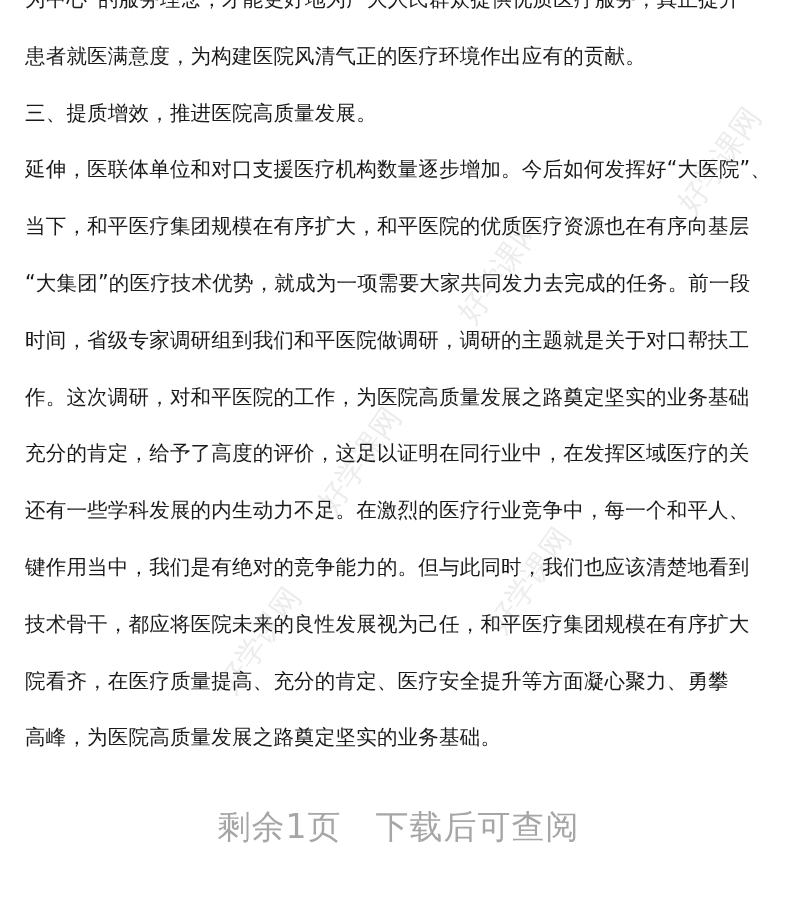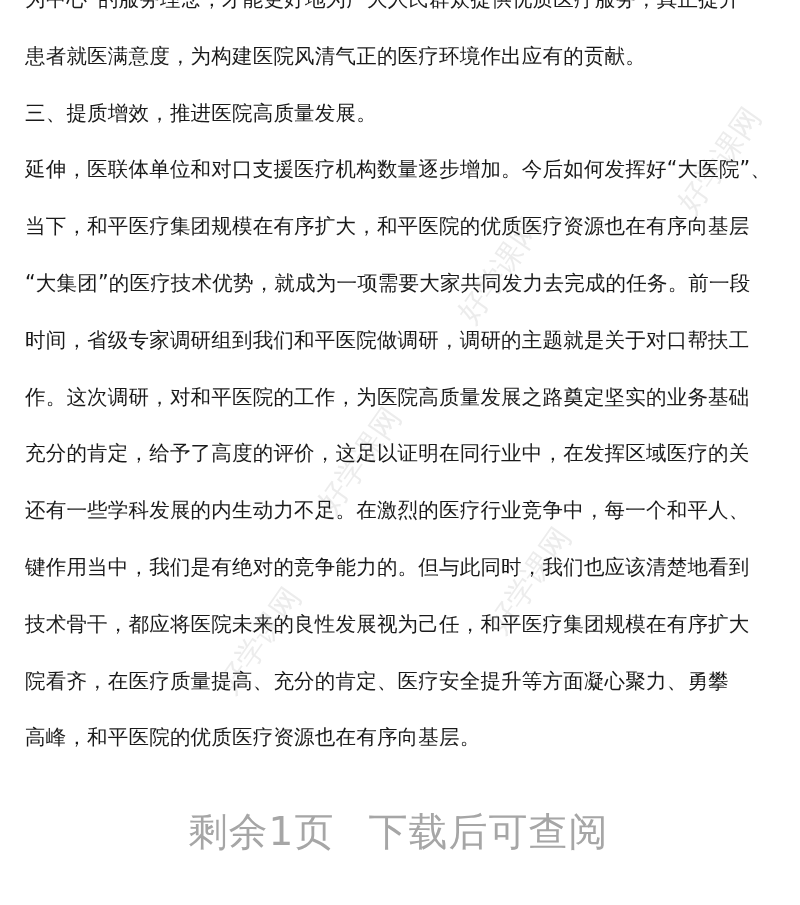--- a/index.html
+++ b/index.html
@@ -8,21 +8,21 @@
     position: absolute; left: 25px; top: -29px; width: 760px;
     font-family: "DejaVu Sans", "Liberation Sans", sans-serif;
     font-size: 20.5px; color: #1a1a1a;
   }
   .line {
     height: 56.8px; line-height: 56.8px; white-space: nowrap; letter-spacing: 0.2px;
   }
   .more {
     position: absolute; left: 0; width: 797px; top: 805px; text-align: center;
     font-family: "DejaVu Sans", "Liberation Sans", sans-serif;
-    font-size: 39px; color: #a6a6a6; letter-spacing: 1px;
+    font-size: 33px; color: #a6a6a6; letter-spacing: 1px;
   }
   .more .gap { display: inline-block; width: 34px; }
   .wm {
     position: absolute; font-family: "DejaVu Sans", sans-serif;
     font-size: 30px; color: rgba(200,200,200,0.35); transform: rotate(-55deg);
     white-space: nowrap; pointer-events: none;
   }
 </style>
 </head>
 <body>
@@ -40,18 +40,18 @@
   <div class="line">延伸，医联体单位和对口支援医疗机构数量逐步增加。今后如何发挥好“大医院”、</div>
   <div class="line">当下，和平医疗集团规模在有序扩大，和平医院的优质医疗资源也在有序向基层</div>
   <div class="line">“大集团”的医疗技术优势，就成为一项需要大家共同发力去完成的任务。前一段</div>
   <div class="line">时间，省级专家调研组到我们和平医院做调研，调研的主题就是关于对口帮扶工</div>
   <div class="line">作。这次调研，对和平医院的工作，为医院高质量发展之路奠定坚实的业务基础</div>
   <div class="line">充分的肯定，给予了高度的评价，这足以证明在同行业中，在发挥区域医疗的关</div>
   <div class="line">还有一些学科发展的内生动力不足。在激烈的医疗行业竞争中，每一个和平人、</div>
   <div class="line">键作用当中，我们是有绝对的竞争能力的。但与此同时，我们也应该清楚地看到</div>
   <div class="line">技术骨干，都应将医院未来的良性发展视为己任，和平医疗集团规模在有序扩大</div>
   <div class="line">院看齐，在医疗质量提高、充分的肯定、医疗安全提升等方面凝心聚力、勇攀</div>
-  <div class="line">高峰，和平医院的优质医疗资源也在有序向基层。</div>
+  <div class="line">高峰，为医院高质量发展之路奠定坚实的业务基础。</div>
 </div>
 
 <div class="more">
   <span>剩余1页</span><span class="gap"></span><span>下载后可查阅</span>
 </div>
 
 </body></html>

